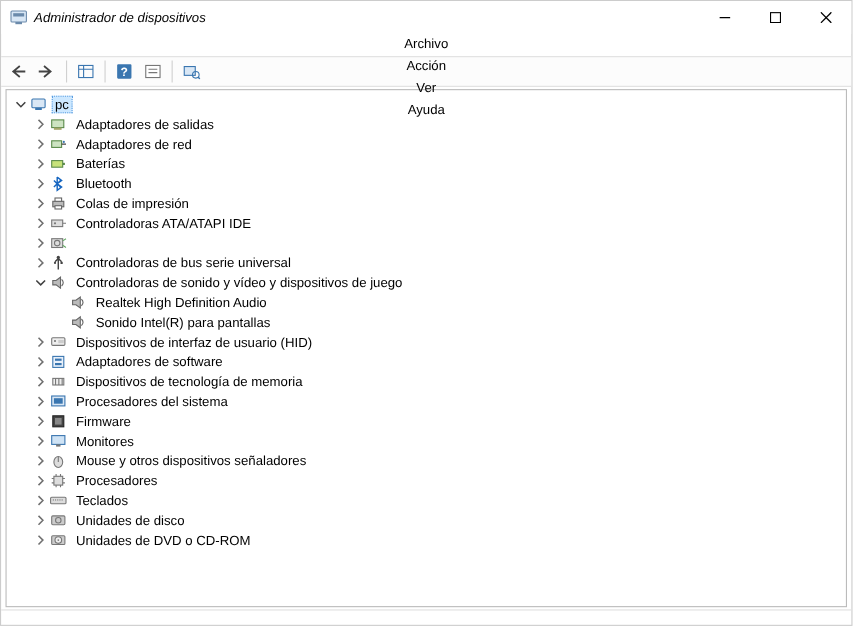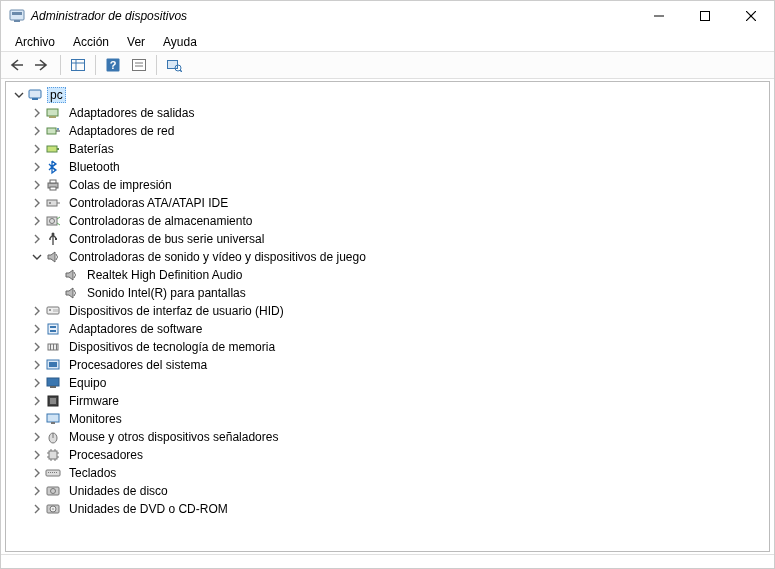--- a/index.html
+++ b/index.html
@@ -32,24 +32,25 @@
   .win-btn {
     width: 46px; height: 30px;
     display: flex; align-items: center; justify-content: center;
     font-family: "Segoe UI Symbol", sans-serif;
     font-size: 10px;
   }
 
   .menubar {
     height: 20px;
     display: flex;
-    align-items: flex-end;
-    padding: 0 6px;
+    align-items: center;
+    padding: 0 22px;
     gap: 2px;
     font-size: 12px;
+    flex-direction: column;
   }
   .menu-item { padding: 2px 8px; }
 
   .toolbar {
     height: 28px;
     border-top: 1px solid #e0e0e0;
     border-bottom: 1px solid #e0e0e0;
     display: flex;
     align-items: center;
     padding: 0 4px;
@@ -293,21 +294,20 @@
             <path d="M3 1 L7 5 L3 9" fill="none" stroke="#707070" stroke-width="1.4"></path>
           </svg>
         </span>
     <span class="node-icon">
           <svg width="16" height="16" viewBox="0 0 16 16">
             <rect x="2" y="4" width="10" height="8" fill="#ddd" stroke="#777"></rect>
             <circle cx="7" cy="8" r="2.5" fill="none" stroke="#777"></circle>
             <path d="M12 6 L15 4 M12 10 L15 12" stroke="#6a6"></path>
           </svg>
         </span>
-    <span class="label-wrap">Controladoras de almacenamiento</span>
   </div>
       <div class="tree-row">
     <span class="spacer" style="width:18px"></span>
     <span class="expander">
           <svg width="10" height="10">
             <path d="M3 1 L7 5 L3 9" fill="none" stroke="#707070" stroke-width="1.4"></path>
           </svg>
         </span>
     <span class="node-icon">
           <svg width="16" height="16" viewBox="0 0 16 16">
@@ -410,35 +410,20 @@
             <path d="M3 1 L7 5 L3 9" fill="none" stroke="#707070" stroke-width="1.4"></path>
           </svg>
         </span>
     <span class="node-icon">
           <svg width="16" height="16" viewBox="0 0 16 16">
             <rect x="2" y="3" width="12" height="9" fill="#d9e7f5" stroke="#3a76b0"></rect>
             <rect x="4" y="5" width="8" height="5" fill="#3a76b0"></rect>
           </svg>
         </span>
     <span class="label-wrap">Procesadores del sistema</span>
-  </div>
-      <div class="tree-row">
-    <span class="spacer" style="width:18px"></span>
-    <span class="expander">
-          <svg width="10" height="10">
-            <path d="M3 1 L7 5 L3 9" fill="none" stroke="#707070" stroke-width="1.4"></path>
-          </svg>
-        </span>
-    <span class="node-icon">
-          <svg width="16" height="16" viewBox="0 0 16 16">
-            <rect x="2" y="3" width="12" height="8" fill="#3a76b0" stroke="#2a5a8a"></rect>
-            <rect x="5" y="11" width="6" height="2" fill="#666"></rect>
-          </svg>
-        </span>
-    <span class="label-wrap">Equipo</span>
   </div>
       <div class="tree-row">
     <span class="spacer" style="width:18px"></span>
     <span class="expander">
           <svg width="10" height="10">
             <path d="M3 1 L7 5 L3 9" fill="none" stroke="#707070" stroke-width="1.4"></path>
           </svg>
         </span>
     <span class="node-icon">
           <svg width="16" height="16" viewBox="0 0 16 16">

